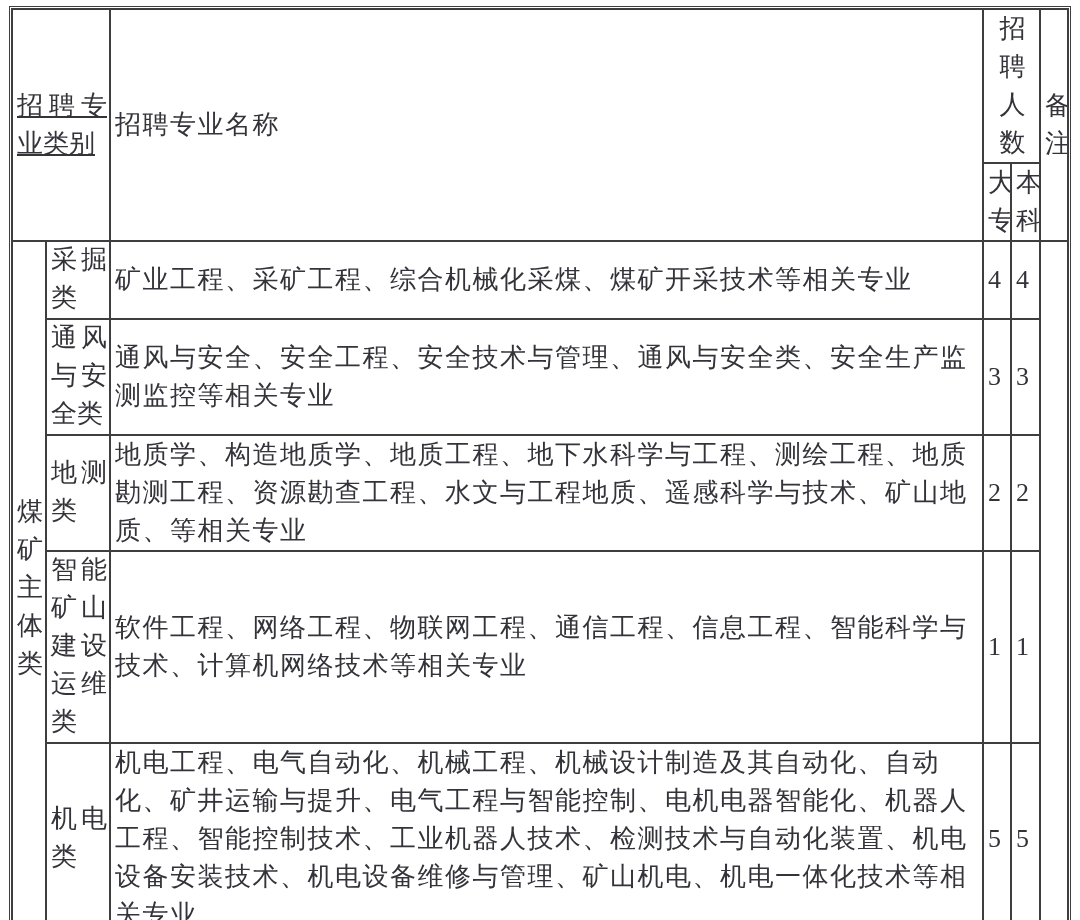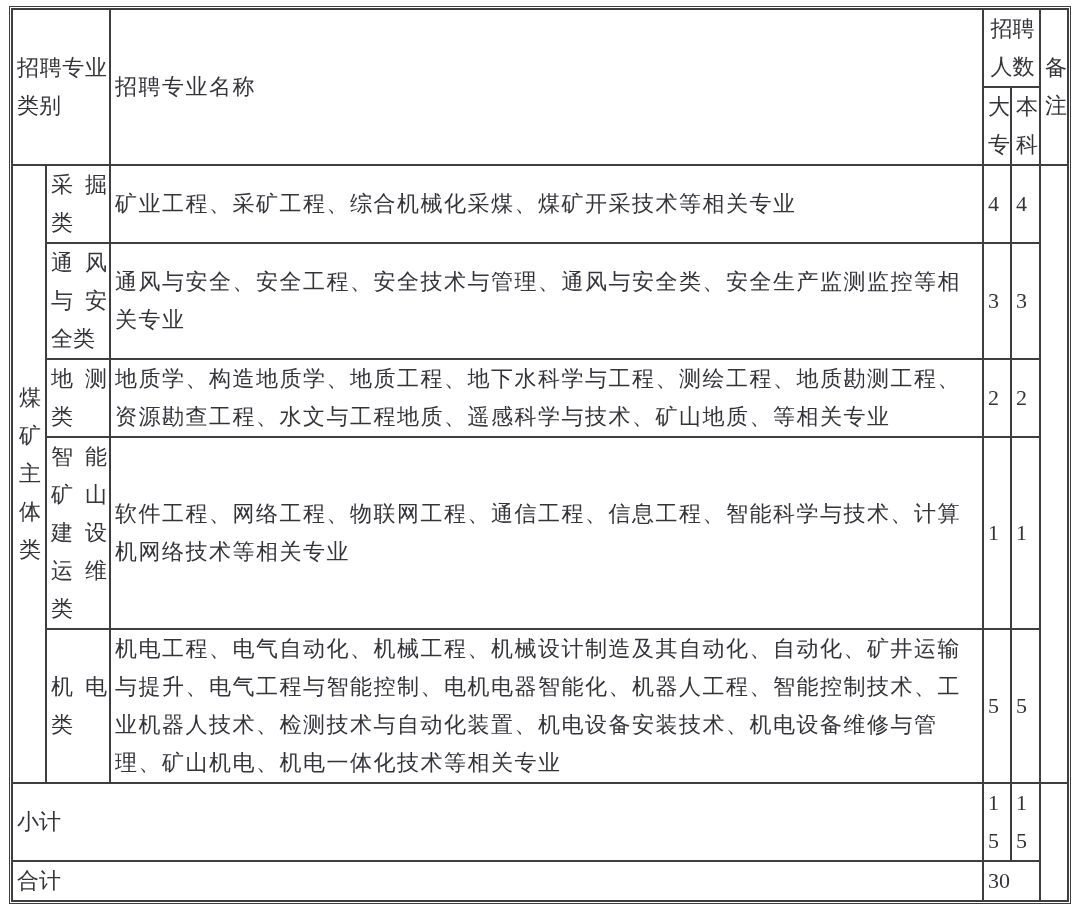--- a/index.html
+++ b/index.html
@@ -21,21 +21,21 @@
   }
   table.recruit {
     border-collapse: collapse;
     table-layout: fixed;
     width: 1056px;
     background: #ffffff;
   }
   table.recruit td {
     border: 2px solid #3e3e3e;
     color: #33333a;
-    font-size: 22px;
+    font-size: 26px;
     line-height: 38px;
     vertical-align: middle;
     padding: 0 2px 0 4px;
     background: #ffffff;
     overflow: hidden;
   }
   
   
   tr.h1 { height: 78px; }
   tr.h2 { height: 75px; }
@@ -61,20 +61,21 @@
     line-height: 45px;
     text-align: center;
     word-break: break-all;
     padding-left: 5px;
     padding-right: 0;
   }
   td.subcat {
     word-break: break-all;
     padding-left: 4px;
     padding-right: 4px;
+    font-family: Liberation Mono, monospace;
   }
   td.num-cell {
     word-break: break-all;
     padding-left: 4px;
     padding-right: 0;
     line-height: 36px;
   }
   td.narrow-head {
     word-break: break-all;
     padding-left: 3px;
@@ -93,21 +94,21 @@
       <col style="width:34px">
       <col style="width:64px">
       <col style="width:873px">
       <col style="width:28px">
       <col style="width:29px">
       <col style="width:28px">
     </colgroup>
 
     <tbody>
         <tr class="h1">
-      <td colspan="2" rowspan="2" class="justify" style="padding-left:4px;">招聘专业类别</td>
+      <td colspan="2" rowspan="2" class="justify" style="padding-left:4px;text-decoration:underline;">招聘专业类别</td>
       <td rowspan="2" class="name-cell">招聘专业名称</td>
       <td colspan="2" class="justify narrow-head">招聘人数</td>
       <td rowspan="2" class="narrow-head">备注</td>
     </tr>
 
     <tr class="h2">
       <td class="narrow-head">大专</td>
       <td class="narrow-head">本科</td>
     </tr>
 

